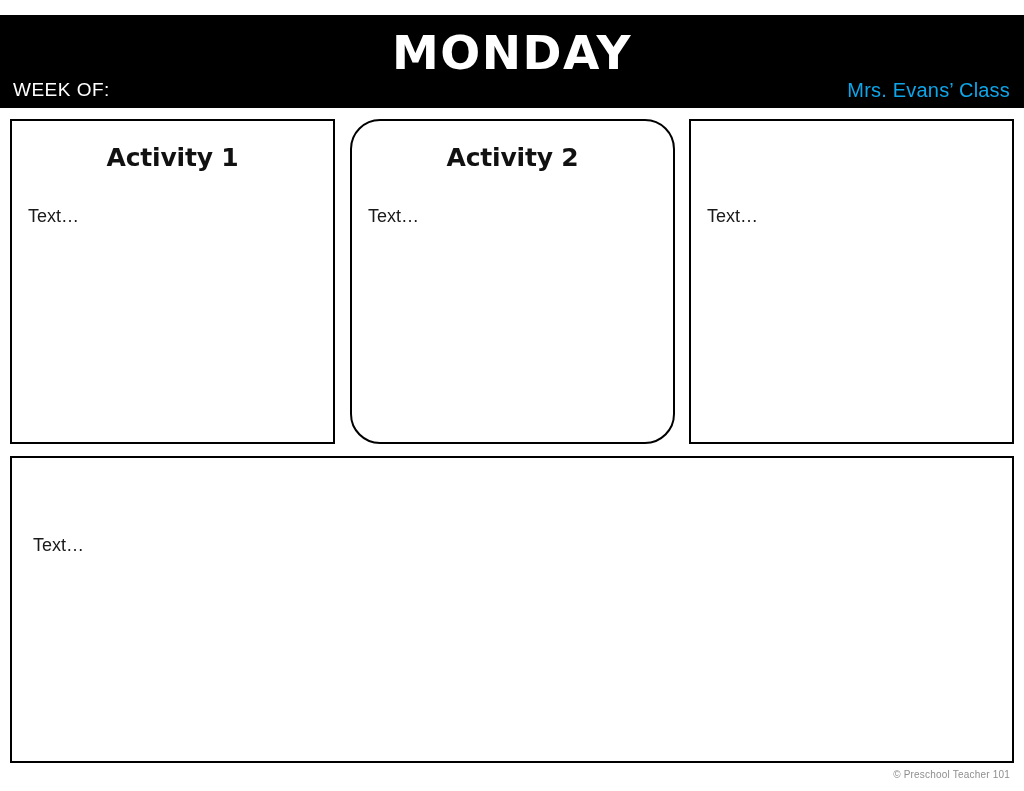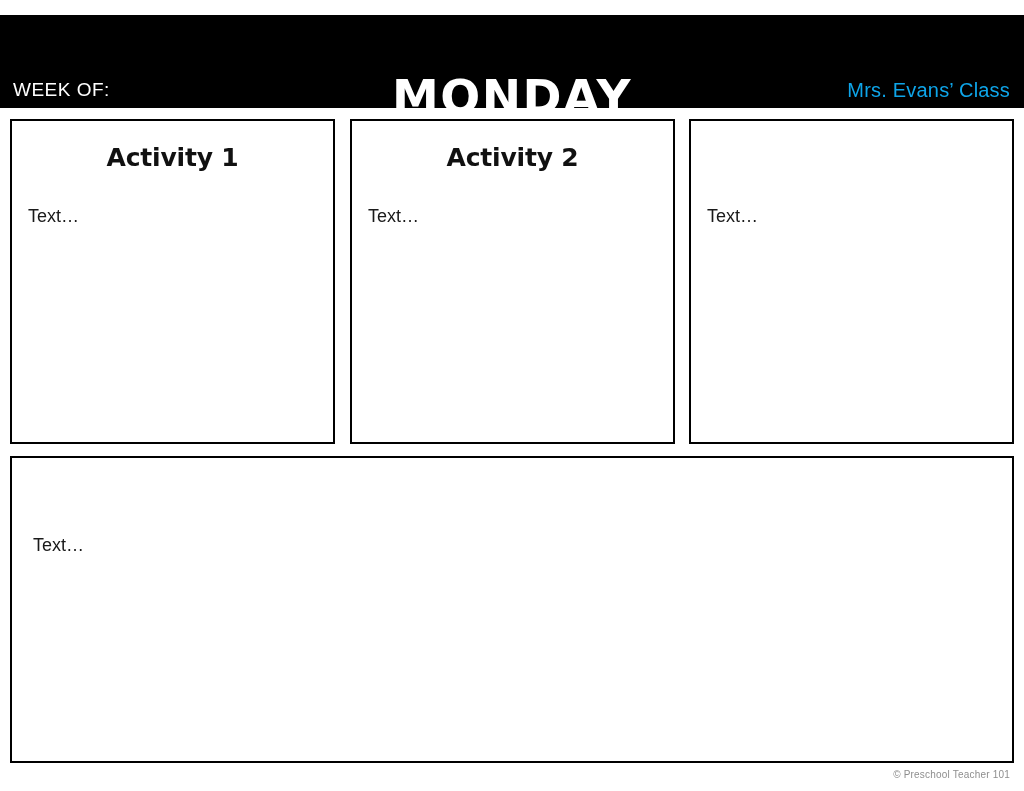--- a/index.html
+++ b/index.html
@@ -38,21 +38,20 @@
     top: 12px;
     width: 1024px;
     text-align: center;
     color: #ffffff;
     font-family: "DejaVu Sans", sans-serif;
     font-weight: 700;
     font-size: 47px;
     letter-spacing: 1.5px;
     line-height: 52px;
     white-space: nowrap;
-    margin-top: 44px;
   }
 
   .week-of {
     position: absolute;
     left: 13px;
     bottom: 7px;
     color: #ffffff;
     font-family: "Liberation Sans", sans-serif;
     font-weight: 400;
     font-size: 19px;
@@ -85,21 +84,21 @@
 
   .activity-box {
     position: absolute;
     top: 0;
     height: 325px;
     border: 2px solid #000000;
     background: #ffffff;
     box-sizing: border-box;
   }
   .activity-box.box-1 { left: 0px;   width: 325px; }
-  .activity-box.box-2 { left: 340px; width: 325px; }
+  .activity-box.box-2 { left: 340px; width: 325px; border-radius: 30px; }
   .activity-box.box-3 { left: 679px; width: 325px; }
 
   .box-heading {
     margin: 0;
     padding: 0;
     position: absolute;
     left: 0;
     top: 22px;
     width: 100%;
     text-align: center;

